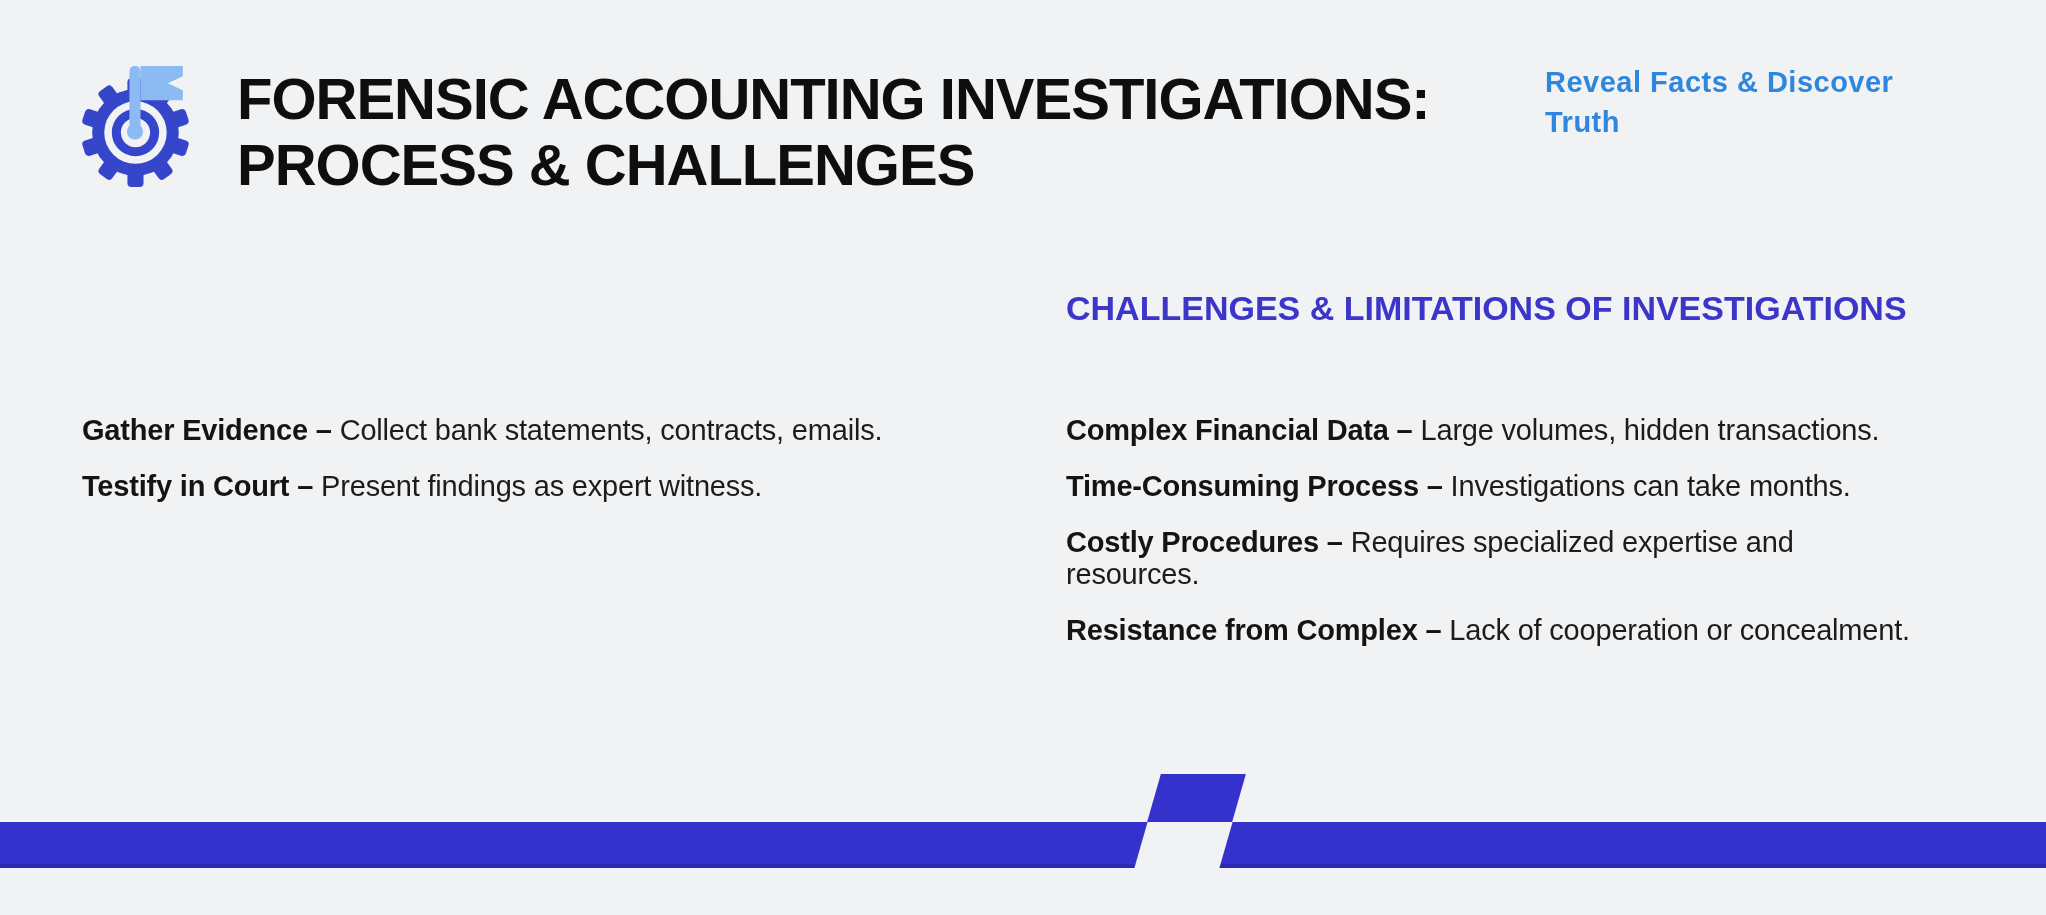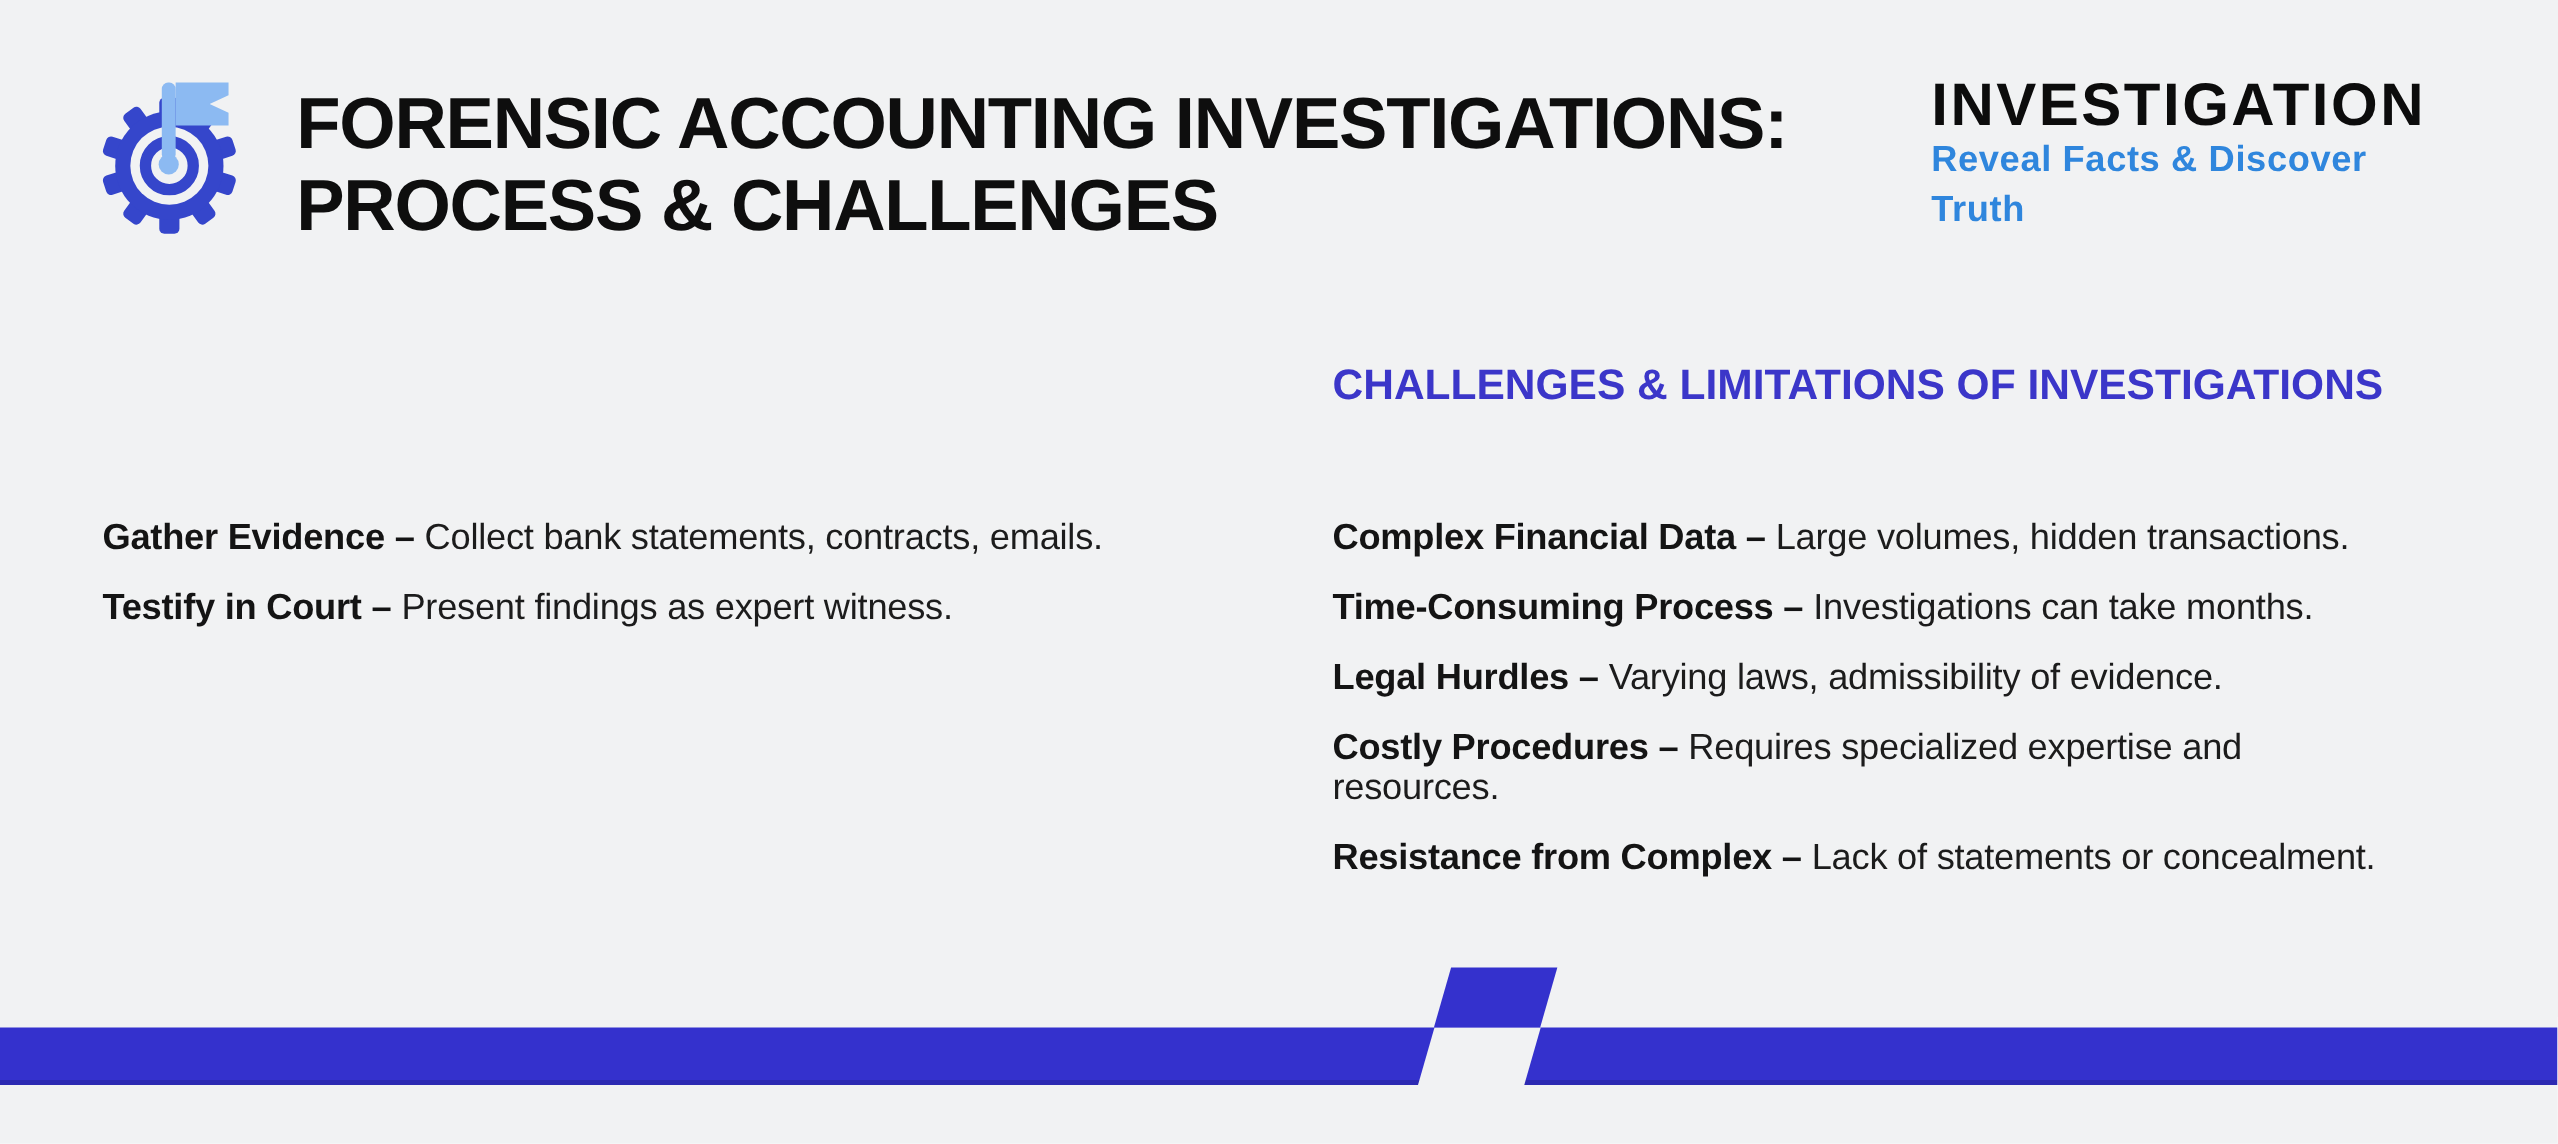--- a/index.html
+++ b/index.html
@@ -129,37 +129,35 @@
     <circle cx="65" cy="76" r="9" fill="#f1f2f3"></circle>
     <rect x="59" y="10" width="11" height="62" rx="5" fill="#8cbaf2"></rect>
     <circle cx="64.5" cy="75" r="8" fill="#8cbaf2"></circle>
     <polygon points="70,10 112,10 112,20 97,27 112,34 112,44 70,44" fill="#8cbaf2"></polygon>
   </svg>
 
   <h1 class="title">FORENSIC ACCOUNTING INVESTIGATIONS:
 PROCESS &amp; CHALLENGES</h1>
 
   <div class="brand">
-    <div class="brand-line2">INVESTIGATION</div>
     <div class="brand-tagline">Reveal Facts &amp; Discover Truth</div>
   </div>
 
   <h2 class="col-heading right-heading">CHALLENGES &amp; LIMITATIONS OF INVESTIGATIONS</h2>
 
   <div class="items items-left">
     <div class="item"><b>Gather Evidence –</b><span class="desc">Collect bank statements, contracts, emails.</span></div>
     <div class="item"><b>Testify in Court –</b><span class="desc">Present findings as expert witness.</span></div>
   </div>
 
   <div class="items items-right">
     <div class="item"><b>Complex Financial Data –</b><span class="desc">Large volumes, hidden transactions.</span></div>
     <div class="item"><b>Time-Consuming Process –</b><span class="desc">Investigations can take months.</span></div>
-    <div class="item"><b>Legal Hurdles –</b><span class="desc">Varying laws, admissibility of evidence.</span></div>
     <div class="item"><b>Costly Procedures –</b><span class="desc">Requires specialized expertise and
 resources.</span></div>
-    <div class="item"><b>Resistance from Complex –</b><span class="desc">Lack of statements or concealment.</span></div>
+    <div class="item"><b>Resistance from Complex –</b><span class="desc">Lack of cooperation or concealment.</span></div>
   </div>
 
   <div class="stripe"></div>
   <div class="stripe-gap"></div>
   <div class="stripe-tab"></div>
 
 </div>
 
 </body></html>

